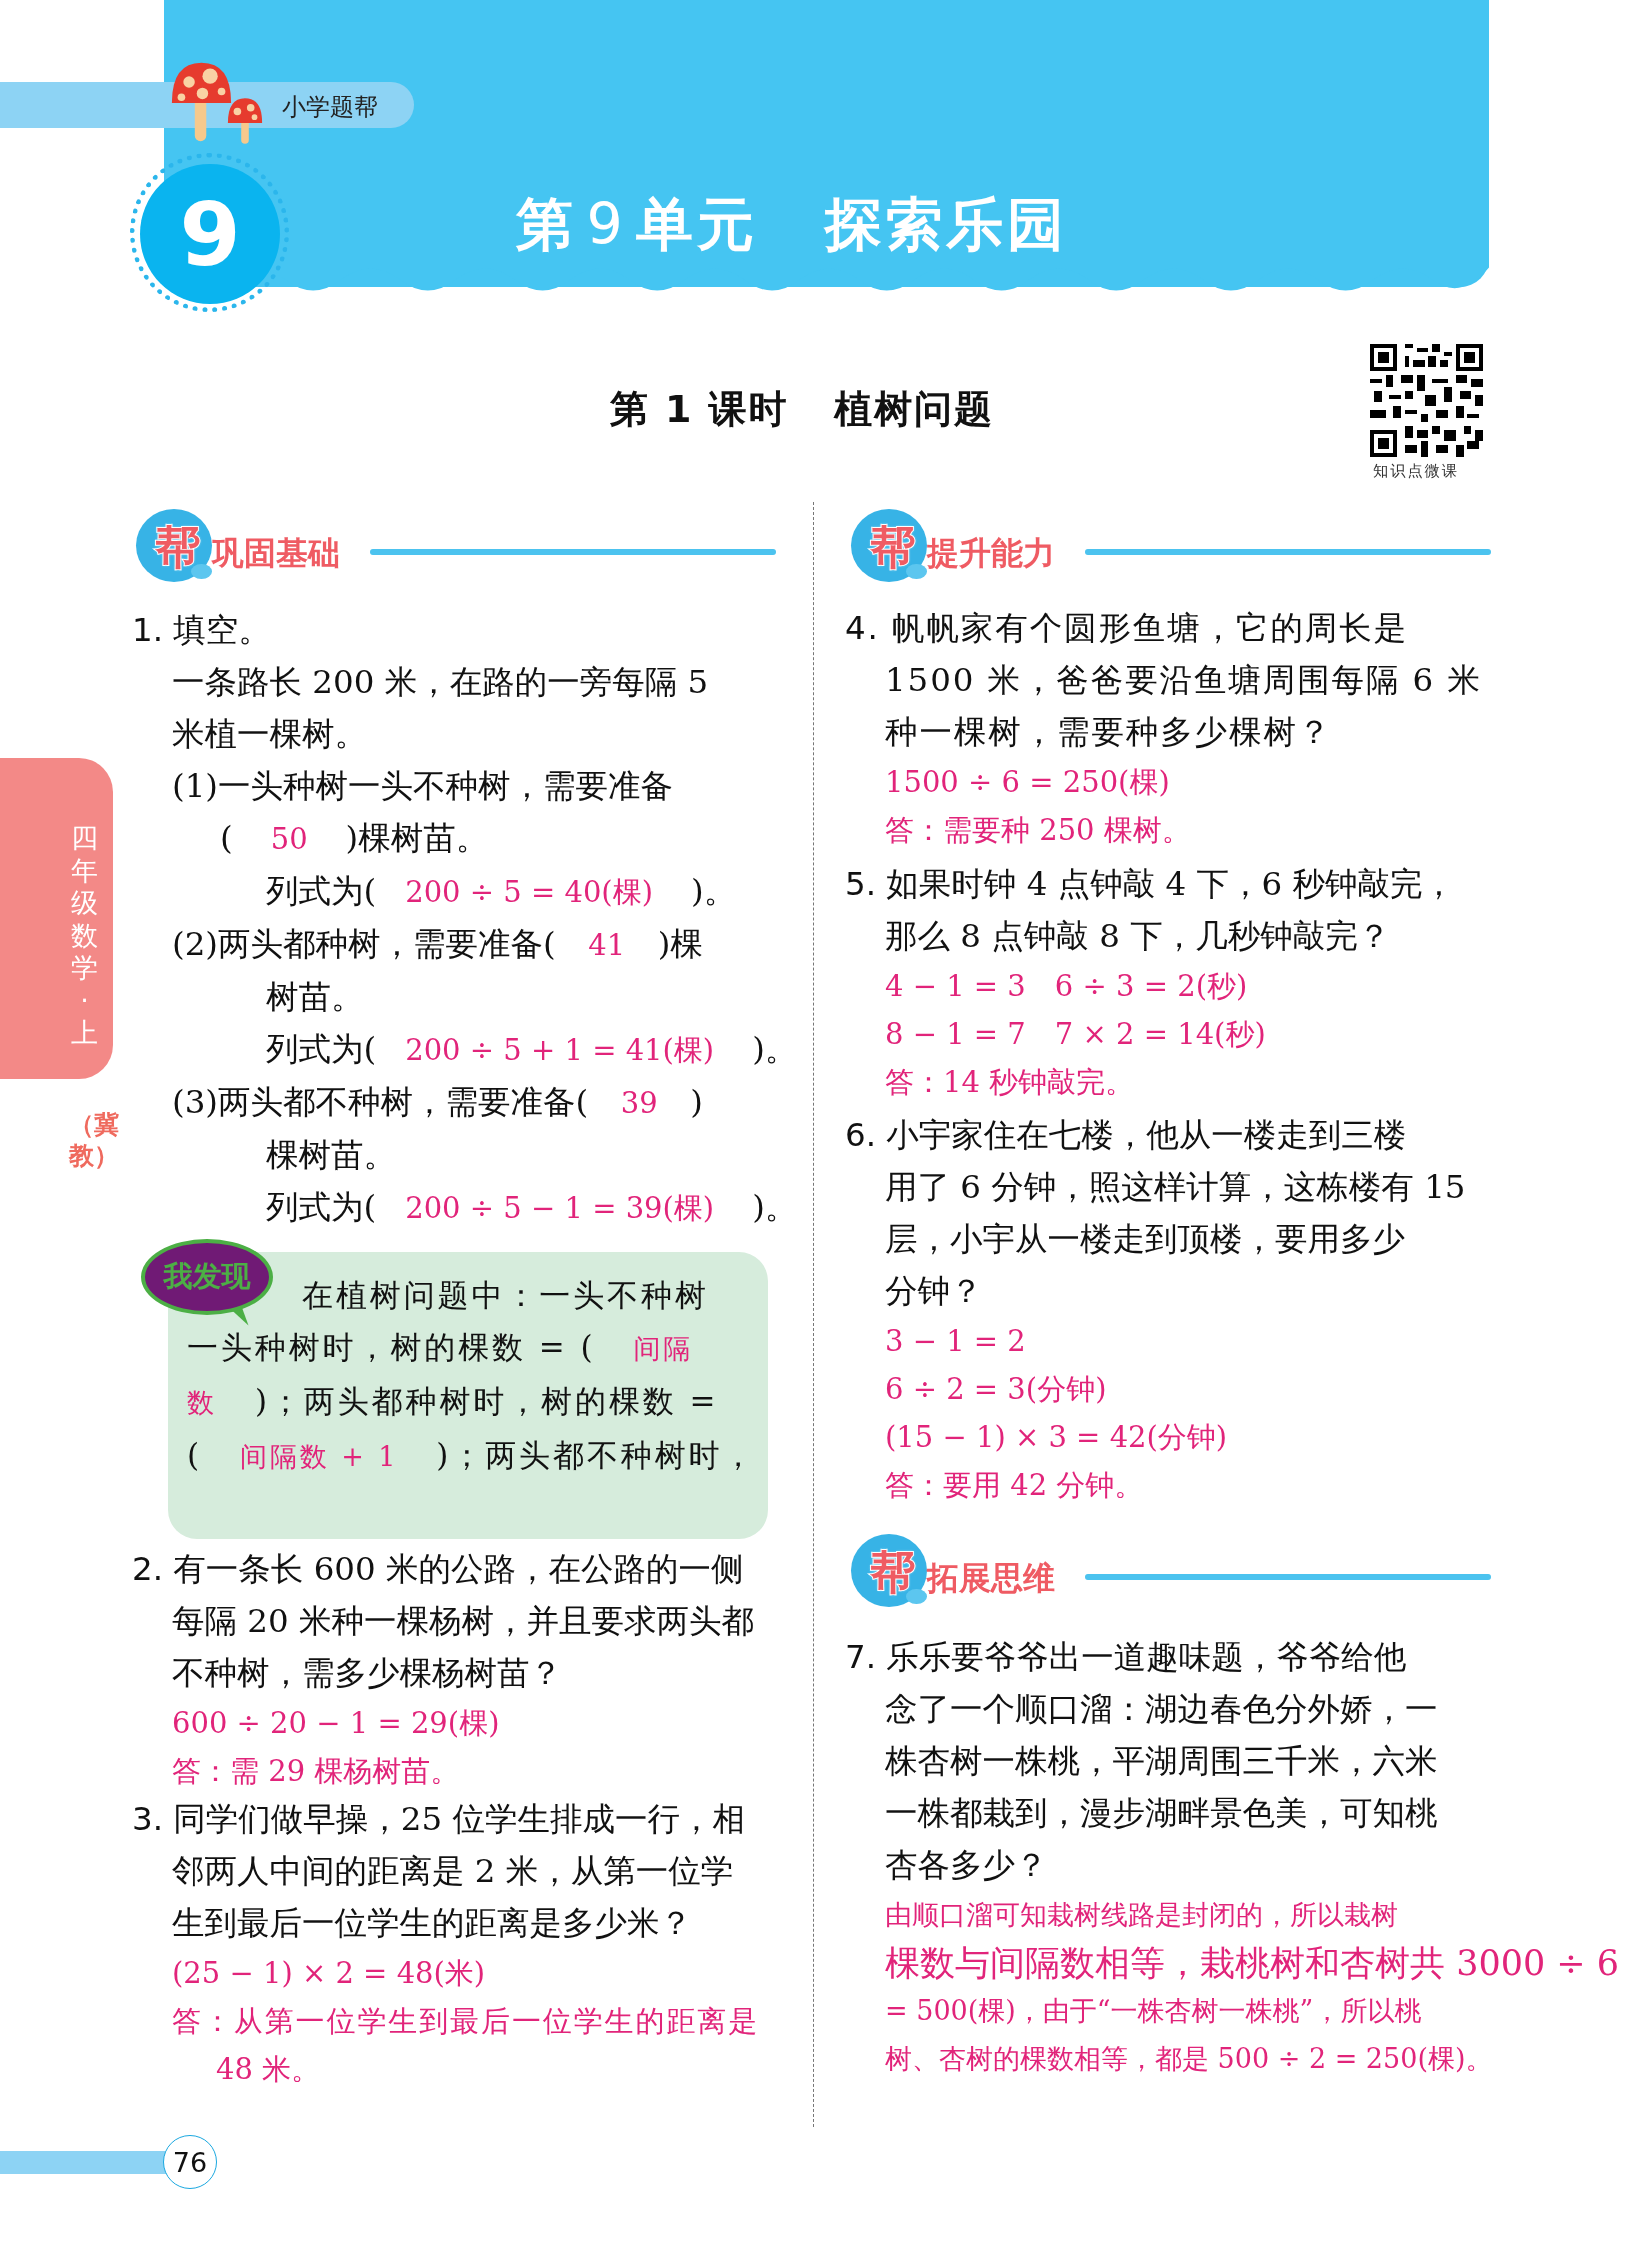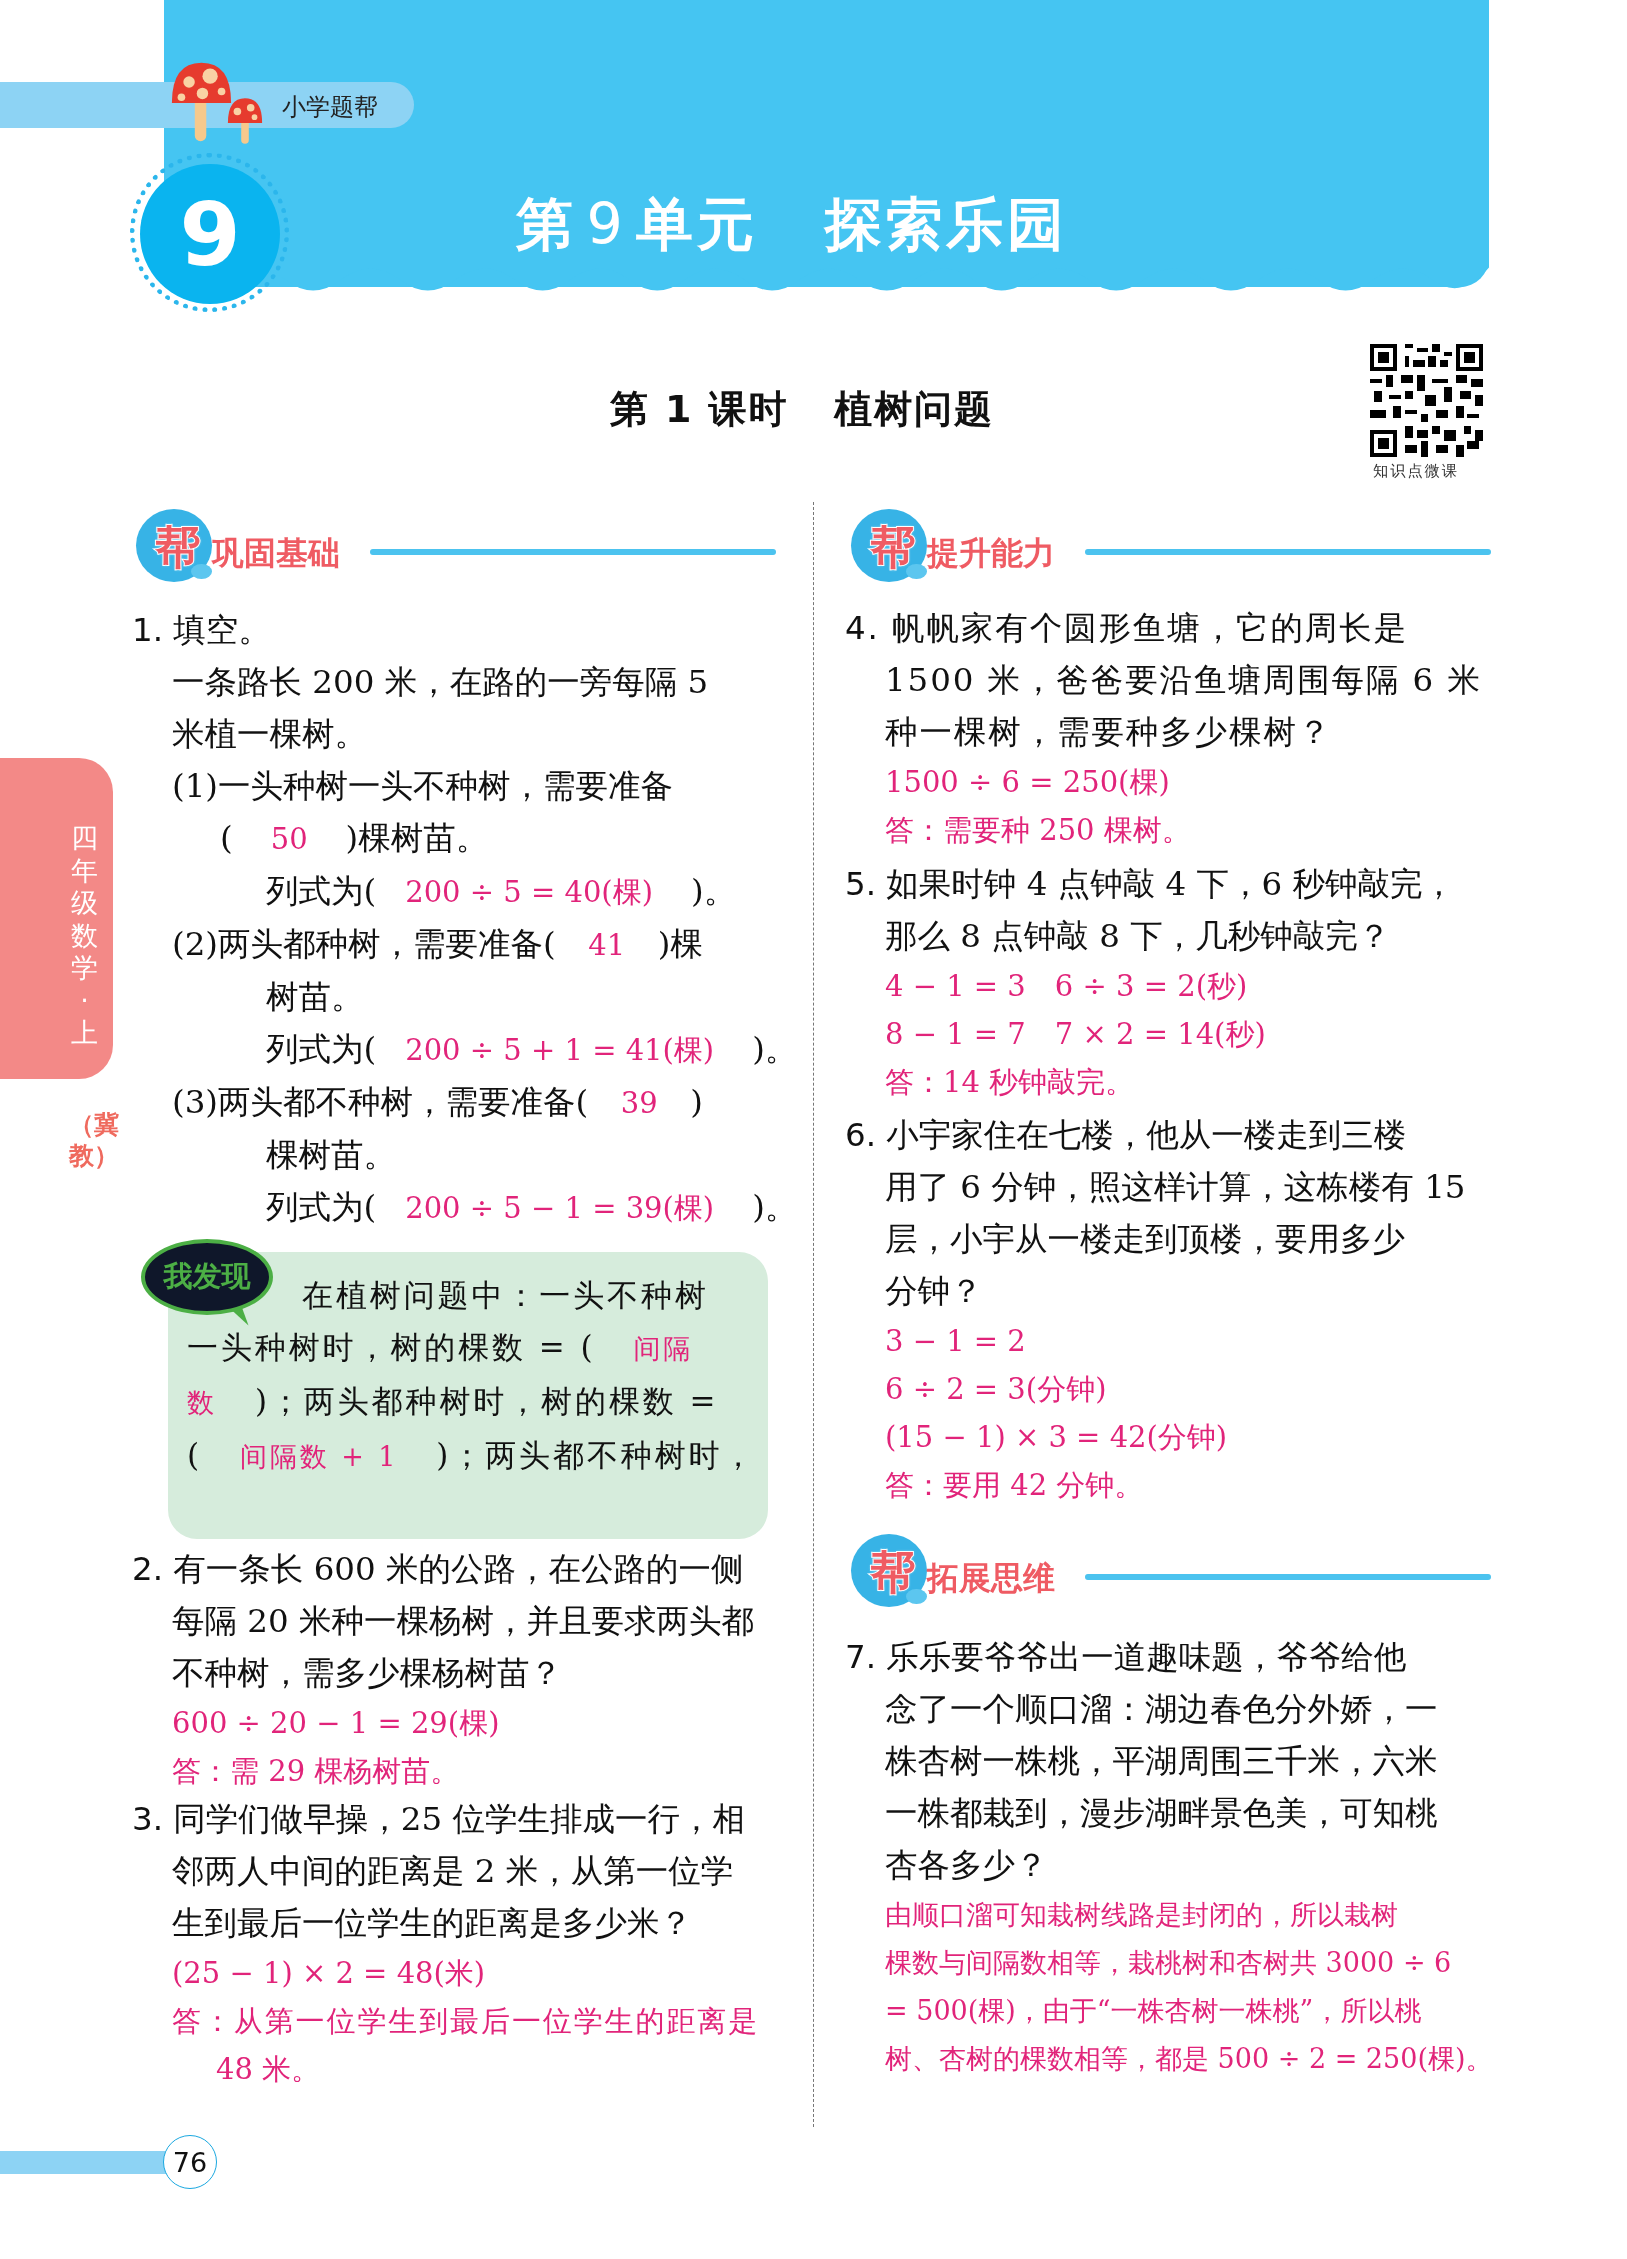--- a/index.html
+++ b/index.html
@@ -38,21 +38,21 @@
   .q { position: absolute; font-size: 32.5px; line-height: 52px; color: #111; }
   .q .line { white-space: nowrap; display: block; }
   .q .num { font-family: "DejaVu Sans", sans-serif; }
   .ans { color: #e1247a; }
   .ans-line { display: block; white-space: nowrap; font-size: 29px; line-height: 48px; color: #e1247a; }
   .indent1 { padding-left: 40px; }
   .indent2 { padding-left: 88px; }
   .indent3 { padding-left: 134px; }
 
   .discover-box { position: absolute; left: 168px; top: 1252px; width: 600px; height: 287px; background: #d6ecdc; border-radius: 29px; }
-  .discover-bubble { position: absolute; left: 141px; top: 1239px; width: 132px; height: 76px; border: 4.8px solid #4caf45; border-radius: 50%; background: #0f172a; display: flex; align-items: center; justify-content: center; }
+  .discover-bubble { position: absolute; left: 141px; top: 1239px; width: 132px; height: 76px; border: 4.8px solid #4caf45; border-radius: 50%; background: #701a75; display: flex; align-items: center; justify-content: center; }
   .discover-bubble-tail { position: absolute; left: 229px; top: 1300px; width: 0; height: 0; border-left: 15.3px solid transparent; border-top: 29px solid #4caf45; transform: rotate(-20deg); }
   .discover-label { font-family: "DejaVu Sans", sans-serif; font-weight: bold; font-size: 29px; color: #4caf45; }
   .discover-text { position: absolute; left: 187px; top: 1269px; width: 574px; font-size: 31px; line-height: 52px; letter-spacing: 2.9px; }
   .discover-text .line { display: block; white-space: nowrap; }
 
   .side-tab { position: absolute; left: 0; top: 758px; width: 113px; height: 321px; background: #f38987; border-radius: 0 34px 34px 0; }
   .side-tab-text { position: absolute; left: 69px; top: 822px; width: 31px; font-family: "DejaVu Sans", sans-serif; font-weight: normal; font-size: 27px; color: #fff; line-height: 32.5px; text-align: center; word-break: break-all; }
   .side-edition { position: absolute; left: 69px; top: 1109px; width: 31px; font-family: "DejaVu Sans", sans-serif; font-weight: bold; font-size: 25px; color: #ef6a5e; line-height: 31px; text-align: center; }
 
   .page-bar { position: absolute; left: 0; top: 2151px; width: 167px; height: 23px; background: #8dd3f4; }
@@ -257,20 +257,20 @@
   <div class="rule" style="left:234px;width:406px;"></div>
 </div>
 
 <div class="q" style="left:845px;top:1631px;width:660px;">
   <span class="line"><span class="num">7.</span> <span>乐乐要爷爷出一道趣味题，爷爷给他</span></span>
   <span class="line indent1">念了一个顺口溜：湖边春色分外娇，一</span>
   <span class="line indent1">株杏树一株桃，平湖周围三千米，六米</span>
   <span class="line indent1">一株都栽到，漫步湖畔景色美，可知桃</span>
   <span class="line indent1">杏各多少？</span>
   <span class="ans-line indent1" style="font-size:27px;">由顺口溜可知栽树线路是封闭的，所以栽树</span>
-  <span class="ans-line indent1" style="font-size:27px;">棵数与间隔数相等，栽桃树和杏树共 3000 ÷ 6</span>
+  <span class="ans-line indent1" style="font-size:35px;">棵数与间隔数相等，栽桃树和杏树共 3000 ÷ 6</span>
   <span class="ans-line indent1" style="font-size:27px;">= 500(棵)，由于“一株杏树一株桃”，所以桃</span>
   <span class="ans-line indent1" style="font-size:27px;">树、杏树的棵数相等，都是 500 ÷ 2 = 250(棵)。</span>
 </div>
 
 <div class="page-bar"></div>
 <div class="page-circle">76</div>
 
 
 </body></html>

